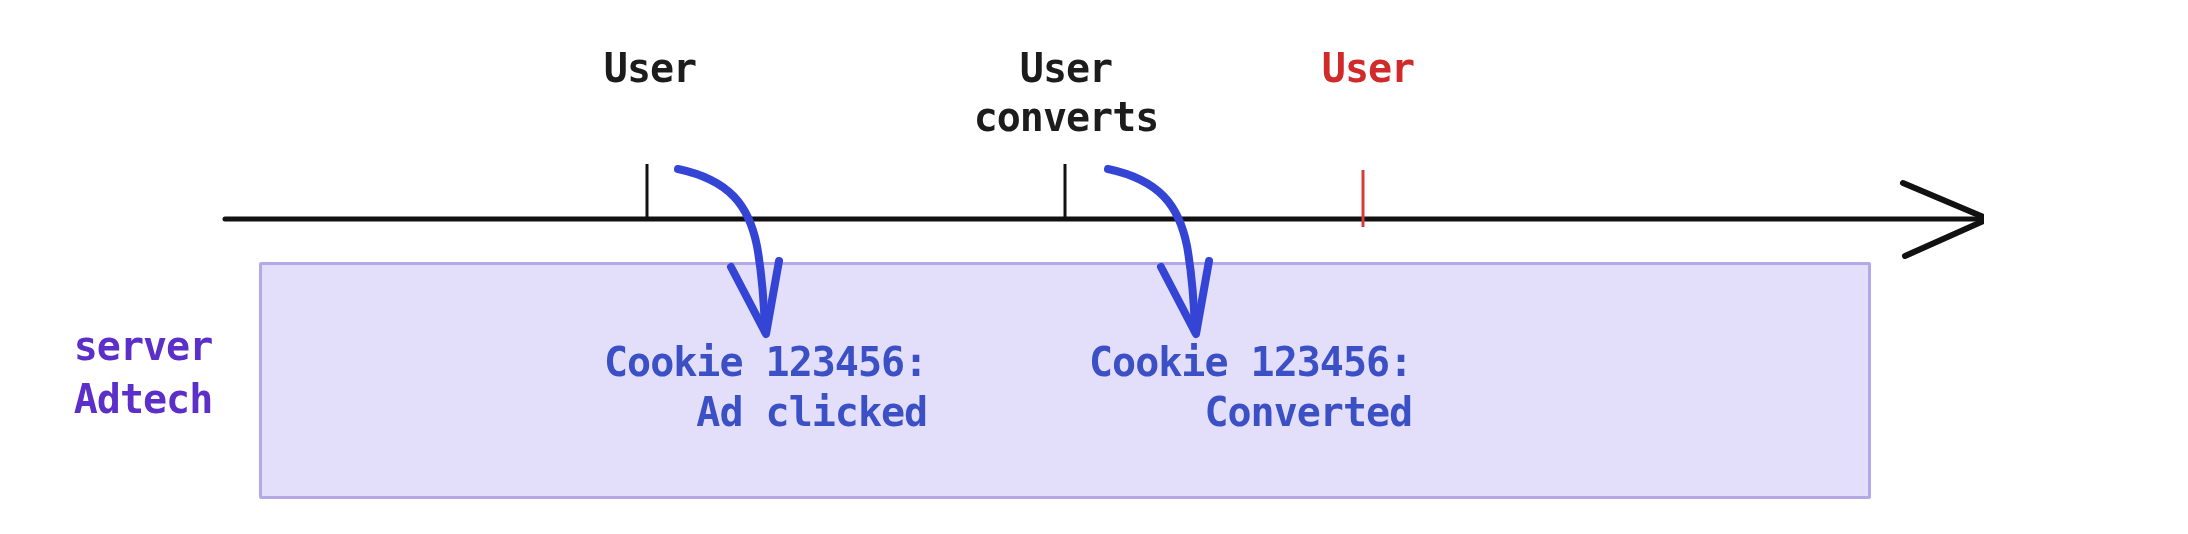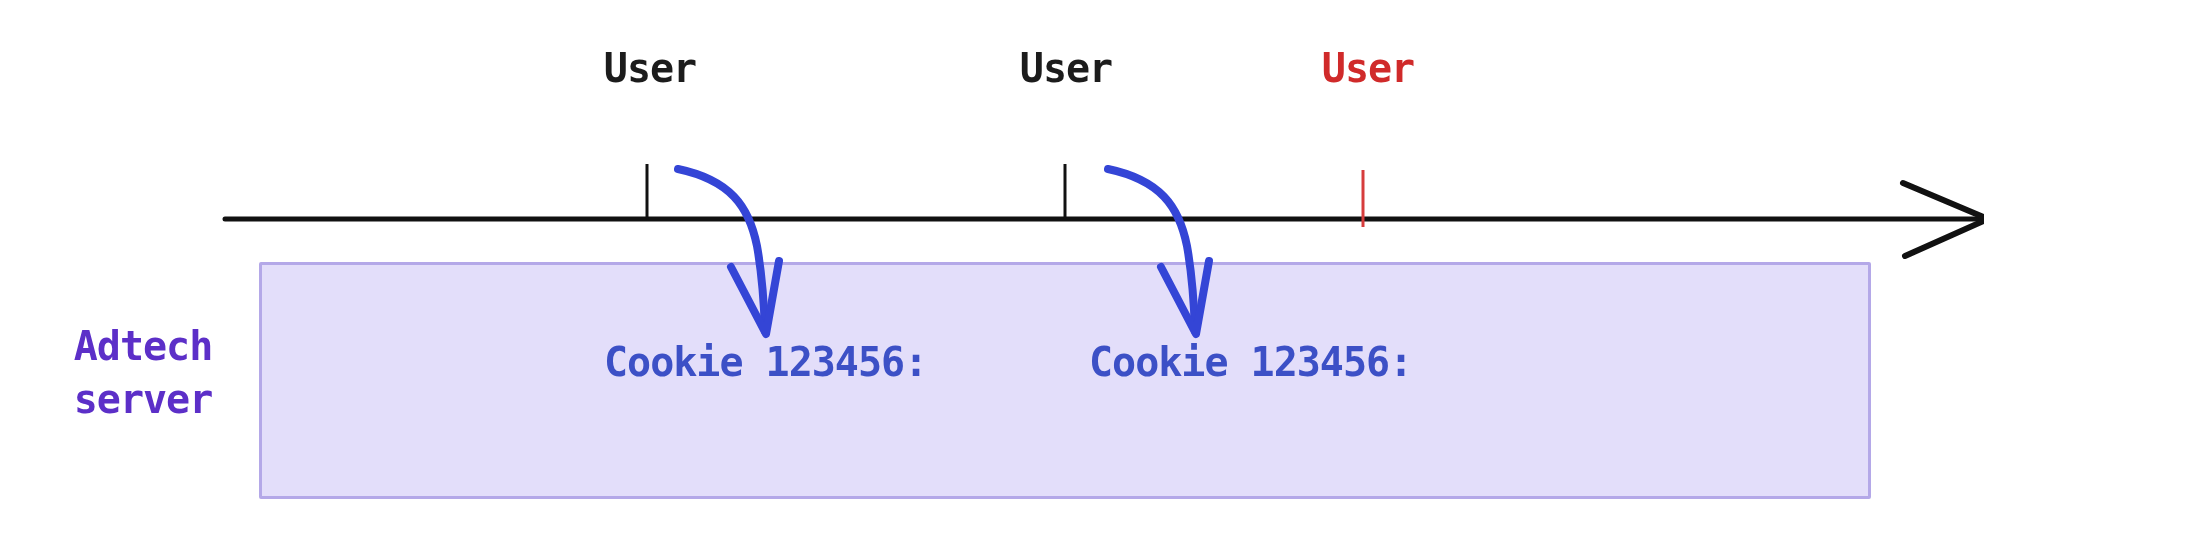--- a/index.html
+++ b/index.html
@@ -111,34 +111,37 @@
       <polyline points="1161,267 1196,334 1209,261"></polyline>
     </g>
   </svg>
 
   <div class="label event-label" id="event-click">
     <div>User</div>
   </div>
 
   <div class="label event-label" id="event-convert">
     <div>User</div>
+    <div>converts</div>
   </div>
 
   <div class="label event-label cleared" id="event-clear">
     <div>User</div>
   </div>
 
   <div class="label time-label">Time</div>
 
   <div class="label server-label">
+    <div>server</div>
     <div>Adtech</div>
-    <div>server</div>
   </div>
 
   <div class="label record" id="record-click">
     <div>Cookie 123456:</div>
+    <div>Ad clicked</div>
   </div>
 
   <div class="label record" id="record-convert">
     <div>Cookie 123456:</div>
+    <div>Converted</div>
   </div>
 
 </div>
 
 </body></html>

